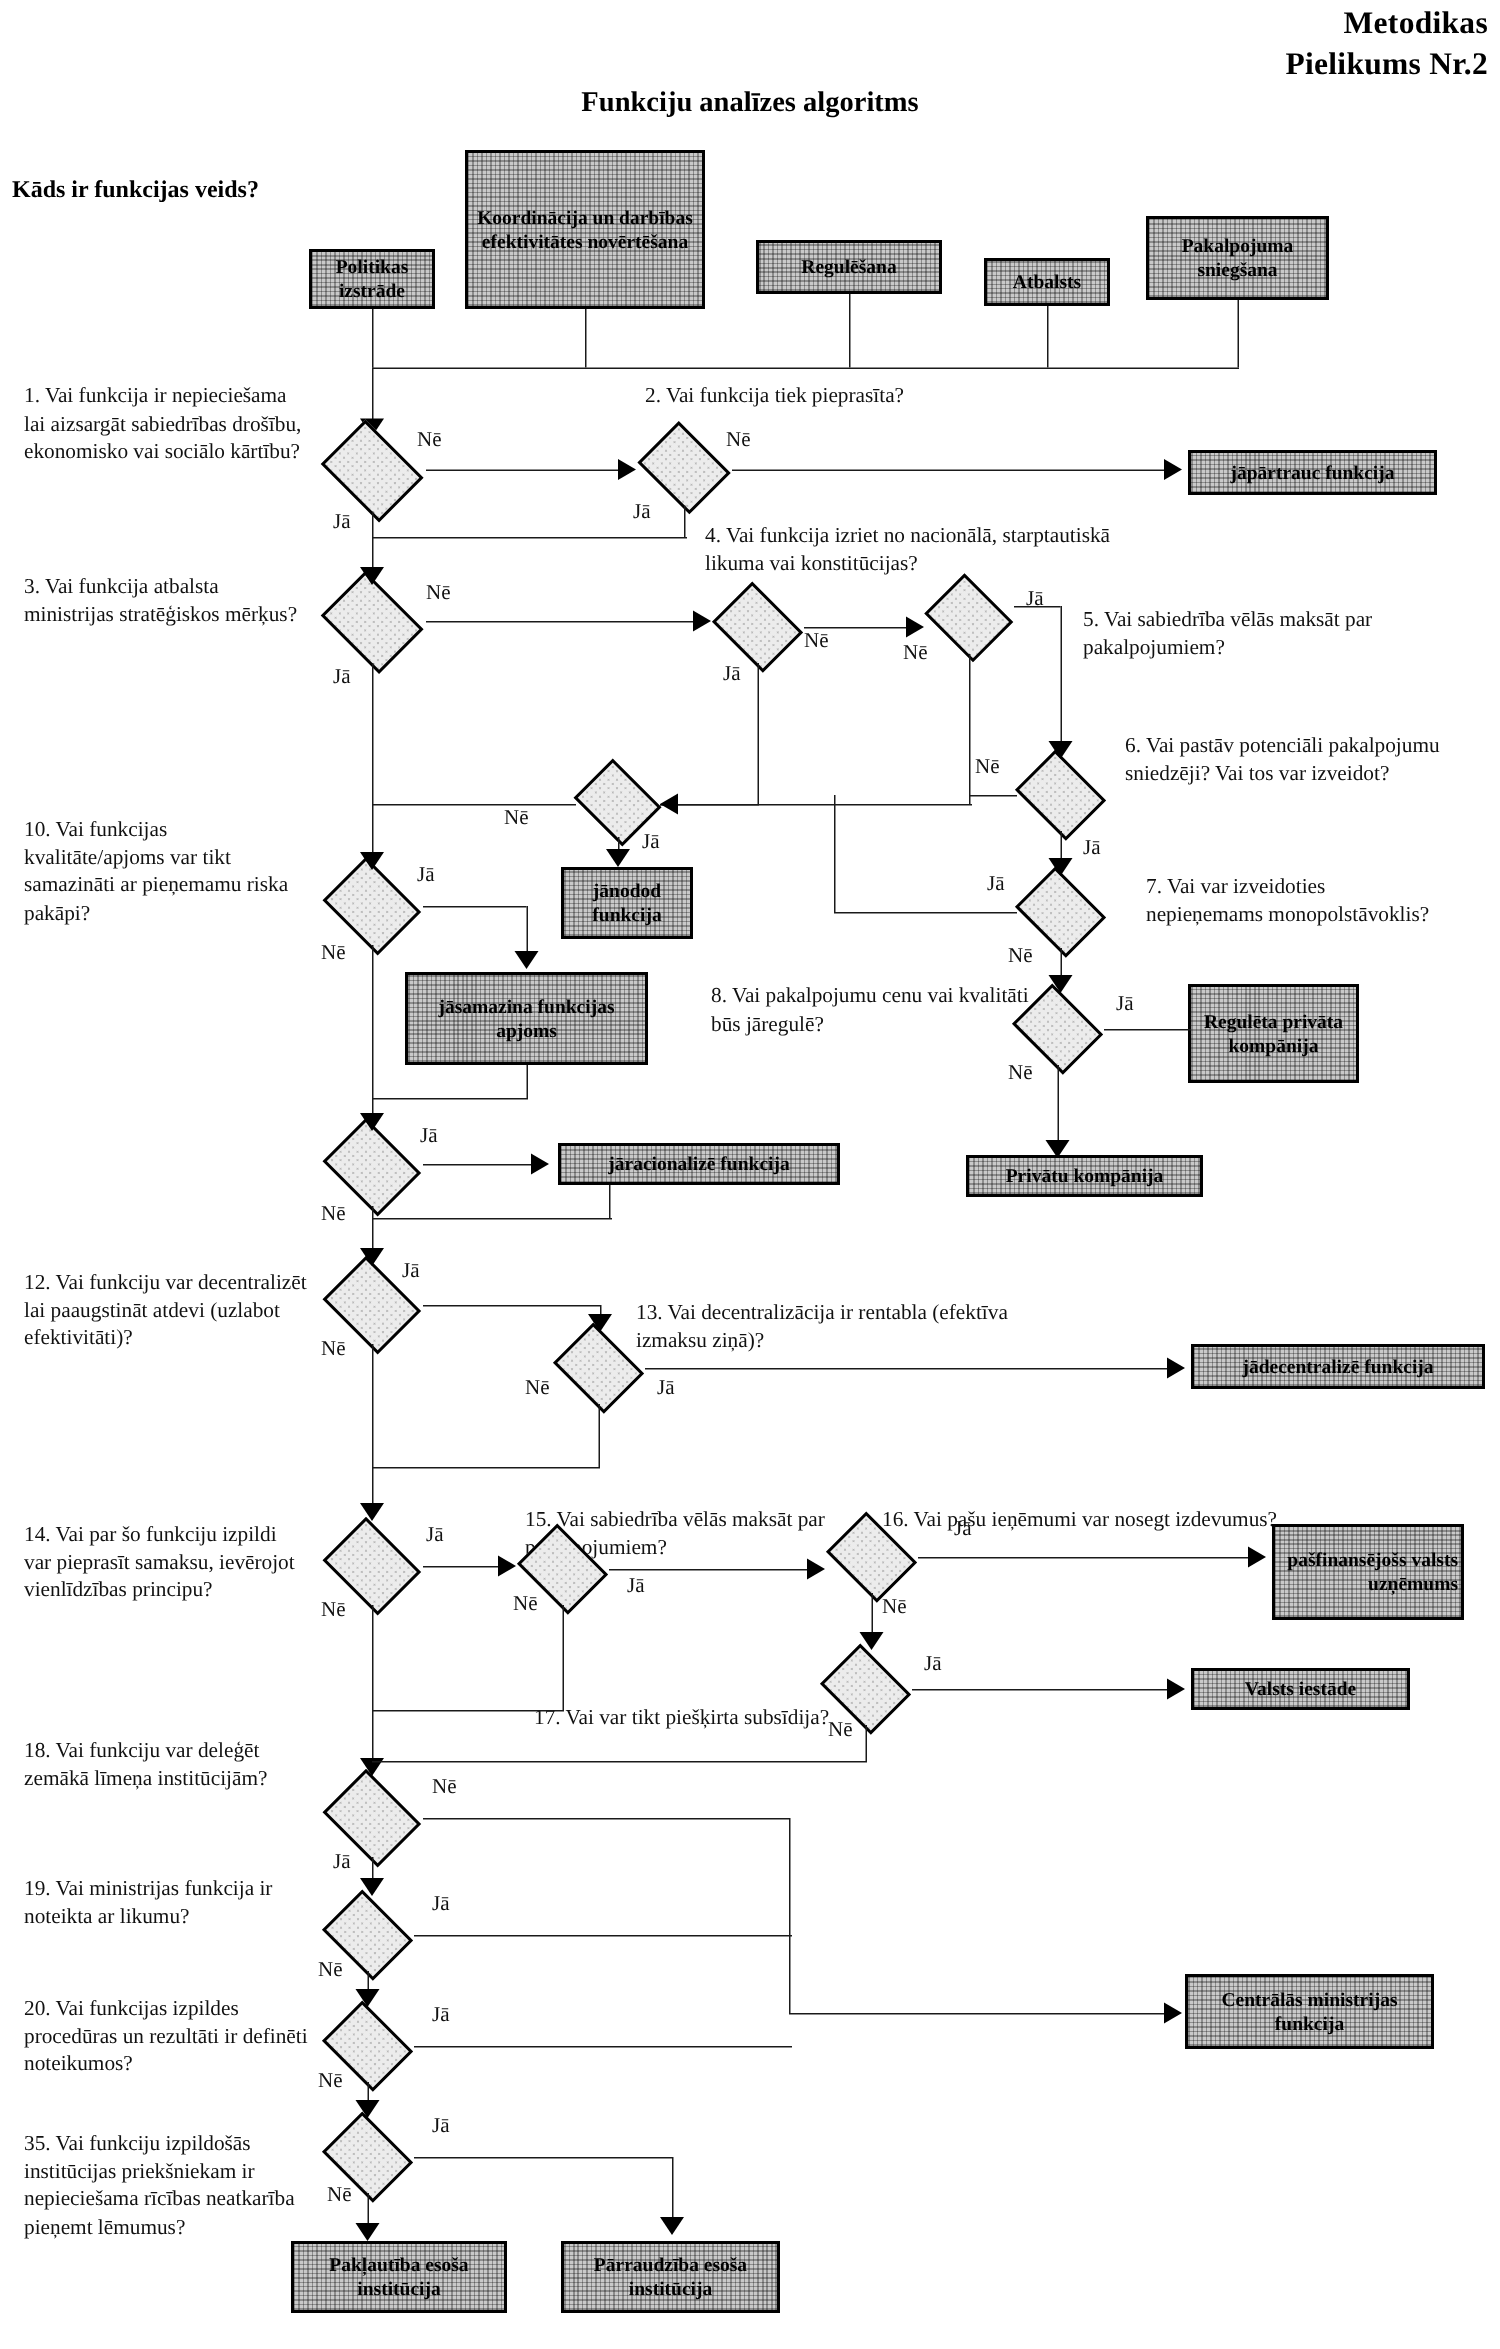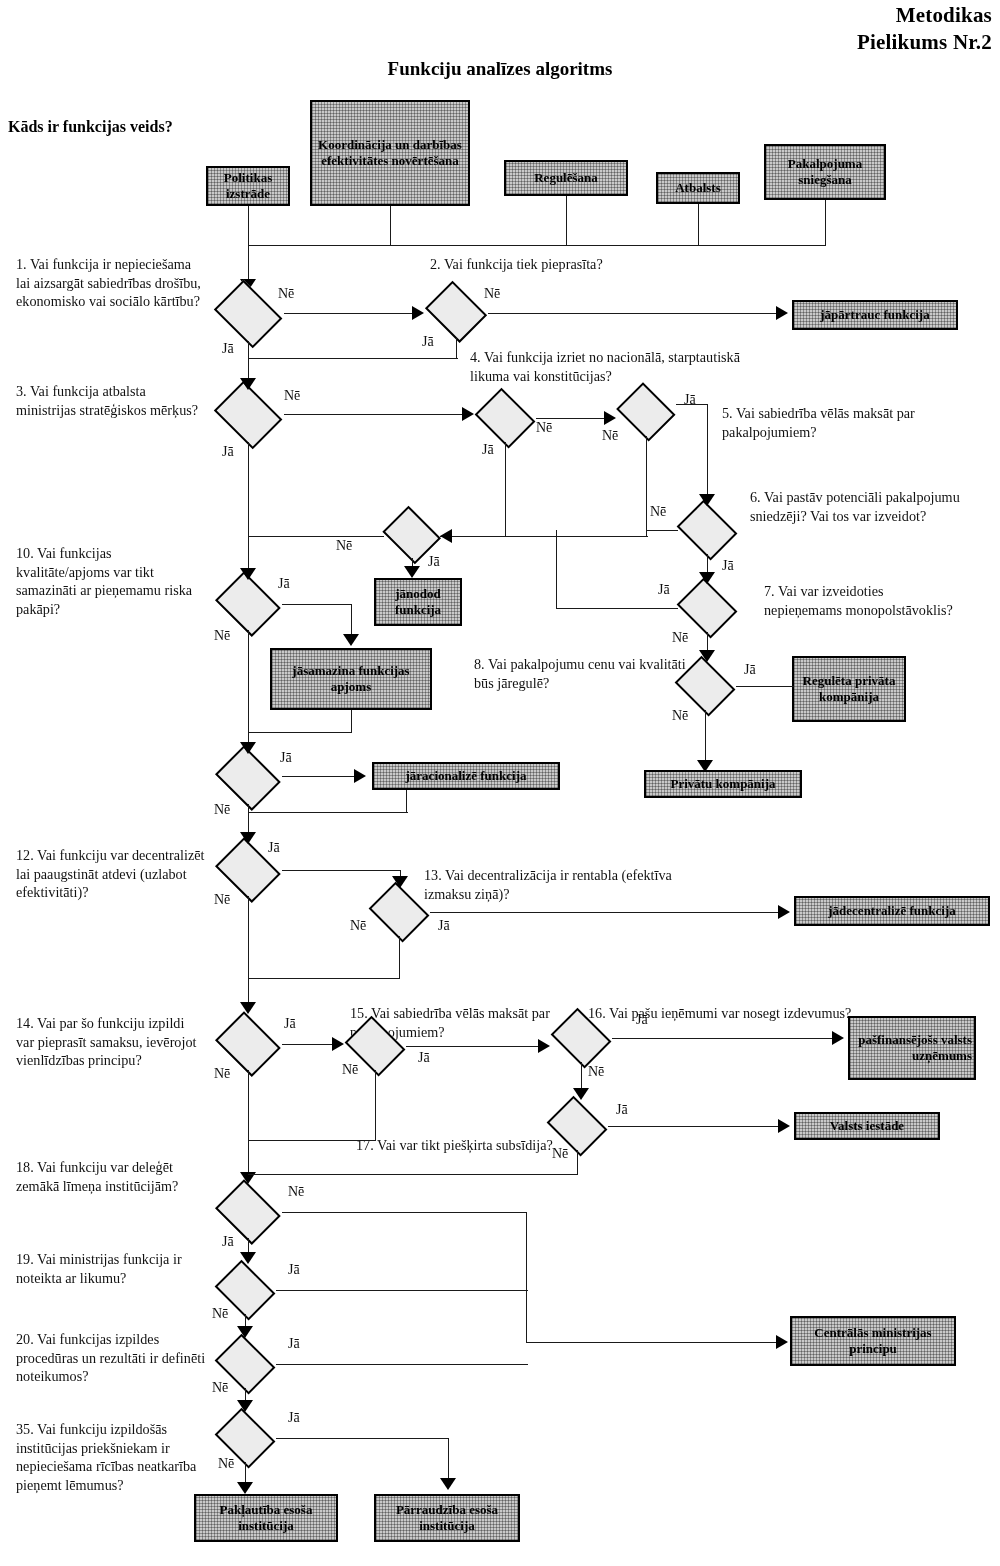--- a/index.html
+++ b/index.html
@@ -183,21 +183,21 @@
   <div class="box" style="left:794px;top:896px;width:196px;height:30px;">
       <span>jādecentralizē funkcija</span>
     </div>
   <div class="box" style="left:848px;top:1016px;width:128px;height:64px;text-align:right;">
       <span>pašfinansējošs valsts uzņēmums</span>
     </div>
   <div class="box" style="left:794px;top:1112px;width:146px;height:28px;">
       <span>Valsts iestāde</span>
     </div>
   <div class="box" style="left:790px;top:1316px;width:166px;height:50px;">
-      <span>Centrālās ministrijas principu</span>
+      <span>Centrālās ministrijas funkcija</span>
     </div>
   <div class="box" style="left:194px;top:1494px;width:144px;height:48px;">
       <span>Pakļautība esoša institūcija</span>
     </div>
   <div class="box" style="left:374px;top:1494px;width:146px;height:48px;">
       <span>Pārraudzība esoša institūcija</span>
     </div>
 
   <div class="h" style="left:284px;top:313px;width:134px;"></div>
   <div class="ar rt" style="left:412px;top:306px;"></div>

